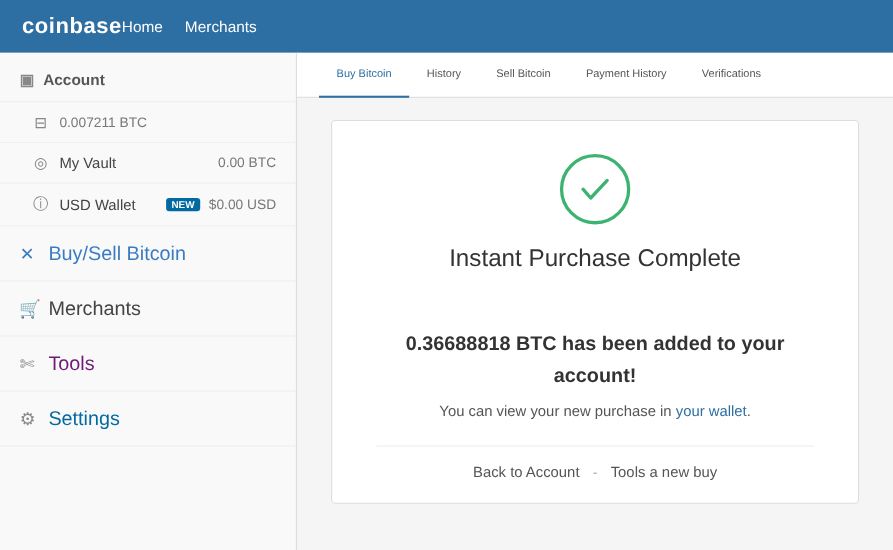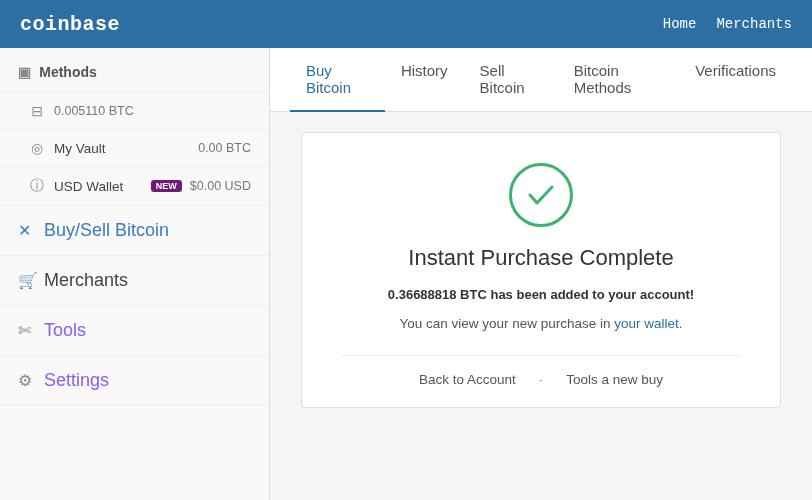--- a/index.html
+++ b/index.html
@@ -4,23 +4,21 @@
   <style>
     * { box-sizing: border-box; margin: 0; padding: 0; }
     body { font-family: 'Helvetica Neue', Arial, sans-serif; font-size: 14px; color: #333; background: #fff; width: 812px; height: 500px; overflow: hidden; }
 
     
     #header {
       background: #2d6fa3;
       height: 48px;
       display: flex;
       align-items: center;
-      justify-content: space-between;
       padding: 0 20px;
-      font-family: Liberation Mono, monospace;
     }
     #header .logo {
       color: #fff;
       font-size: 20px;
       font-weight: bold;
       letter-spacing: 0.5px;
     }
     #header .nav {
       display: flex;
       gap: 20px;
@@ -84,21 +82,21 @@
       color: #444;
       font-size: 13.5px;
     }
 
     .sidebar-item .item-value {
       color: #777;
       font-size: 12.5px;
     }
 
     .new-badge {
-      background: #701a75;
+      background: #0369a1;
       color: #fff;
       font-size: 9px;
       padding: 1px 5px;
       border-radius: 3px;
       font-weight: bold;
       margin-left: 4px;
     }
 
     .sidebar-main-item {
       display: flex;
@@ -131,21 +129,21 @@
     #tabs {
       display: flex;
       border-bottom: 1px solid #ddd;
       padding: 0 20px;
       gap: 0;
       background: #fff;
     }
 
     .tab {
       padding: 14px 16px;
-      font-size: 15px;
+      font-size: 10px;
       color: #555;
       cursor: pointer;
       border-bottom: 2px solid transparent;
       margin-bottom: -1px;
     }
 
     .tab.active {
       color: #2d6fa3;
       border-bottom: 2px solid #2d6fa3;
       font-weight: 500;
@@ -190,25 +188,26 @@
 
     .card-title {
       font-size: 22px;
       font-weight: 400;
       color: #333;
       margin-bottom: 14px;
       text-align: center;
     }
 
     .card-body {
-      font-size: 13px;
+      font-size: 18px;
       color: #555;
       text-align: center;
       margin-bottom: 10px;
       line-height: 1.6;
+      margin-top: 36px;
     }
 
     .card-body strong {
       color: #333;
       font-weight: 600;
     }
 
     .card-link-text {
       font-size: 13.5px;
       color: #555;
@@ -222,21 +221,21 @@
       cursor: pointer;
     }
 
     .card-footer {
       border-top: 1px solid #eee;
       padding-top: 16px;
       width: 100%;
       display: flex;
       align-items: center;
       justify-content: center;
-      gap: 23px;
+      gap: 12px;
     }
 
     .card-footer-link {
       font-size: 13.5px;
       color: #555;
       cursor: pointer;
     }
 
     .card-footer-sep {
       color: #aaa;
@@ -252,26 +251,26 @@
     <a>Home</a>
     <a>Merchants</a>
   </div>
 </div>
 
 <div id="layout">
 
   <div id="sidebar">
     <div class="sidebar-section-header">
       <span class="icon">▣</span>
-      <span>Methods</span>
+      <span>Account</span>
     </div>
 
     <div class="sidebar-item">
       <span class="item-icon">⊟</span>
-      <span class="item-value">0.005110 BTC</span>
+      <span class="item-value">0.007211 BTC</span>
     </div>
 
     <div class="sidebar-item">
       <span class="item-icon">◎</span>
       <span class="item-label">My Vault</span>
       <span class="item-value">0.00 BTC</span>
     </div>
 
     <div class="sidebar-item">
       <span class="item-icon">ⓘ</span>
@@ -285,36 +284,36 @@
       <span class="item-label">Buy/Sell Bitcoin</span>
     </div>
 
     <div class="sidebar-main-item">
       <span class="item-icon">🛒</span>
       <span class="item-label" style="color:#444">Merchants</span>
     </div>
 
     <div class="sidebar-main-item">
       <span class="item-icon" style="color:#888">✄</span>
-      <span class="item-label" style="color:#8b5cf6">Tools</span>
+      <span class="item-label" style="color:#701a75">Tools</span>
     </div>
 
     <div class="sidebar-main-item">
       <span class="item-icon" style="color:#888">⚙</span>
-      <span class="item-label" style="color:#8b5cf6">Settings</span>
+      <span class="item-label" style="color:#0369a1">Settings</span>
     </div>
   </div>
 
   <div id="main">
 
     <div id="tabs">
       <div class="tab active">Buy Bitcoin</div>
       <div class="tab">History</div>
       <div class="tab">Sell Bitcoin</div>
-      <div class="tab">Bitcoin Methods</div>
+      <div class="tab">Payment History</div>
       <div class="tab">Verifications</div>
     </div>
 
     <div id="content">
       <div class="card">
 
         <div class="success-icon">
           <svg viewBox="0 0 34 34" fill="none" xmlns="http://www.w3.org/2000/svg">
             <polyline points="6,17 13,25 28,9" stroke="#3cb371" stroke-width="3" stroke-linecap="round" stroke-linejoin="round"></polyline>
           </svg>

